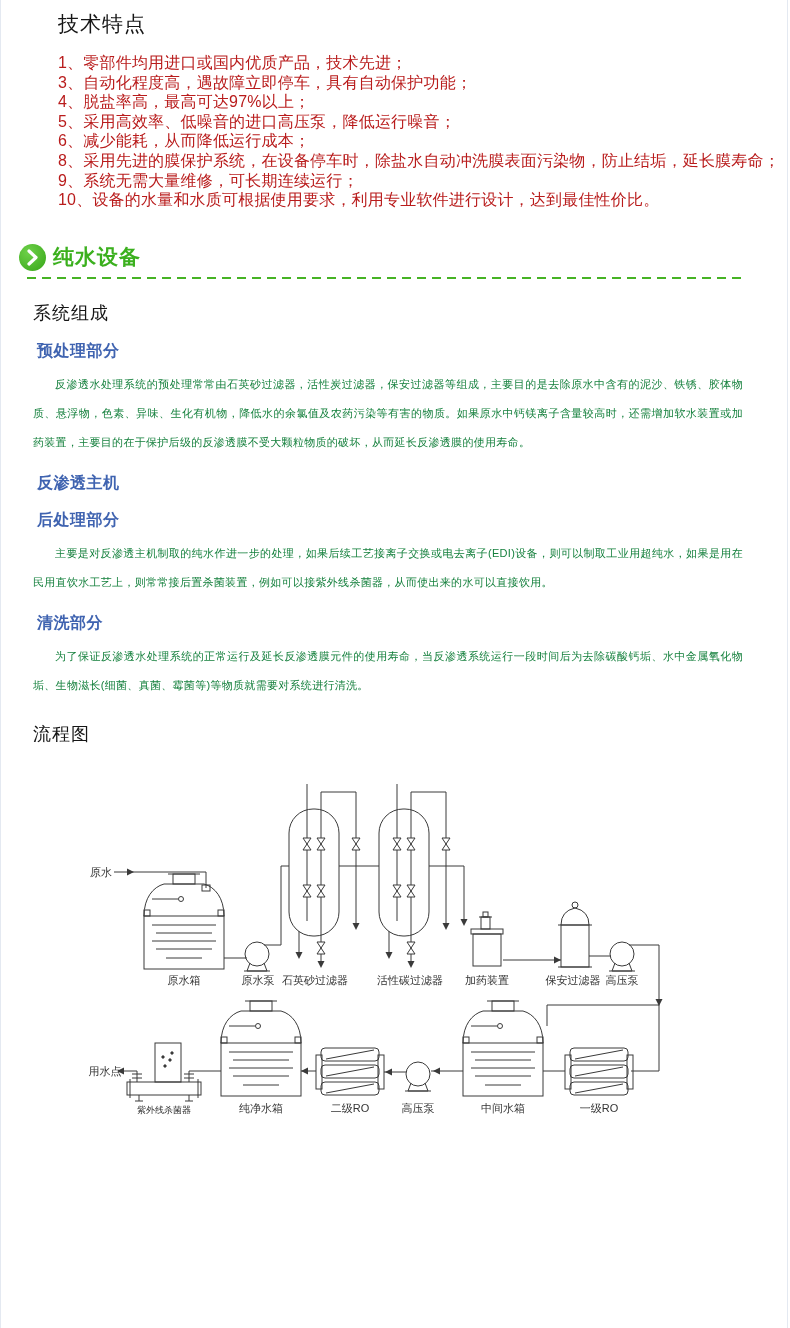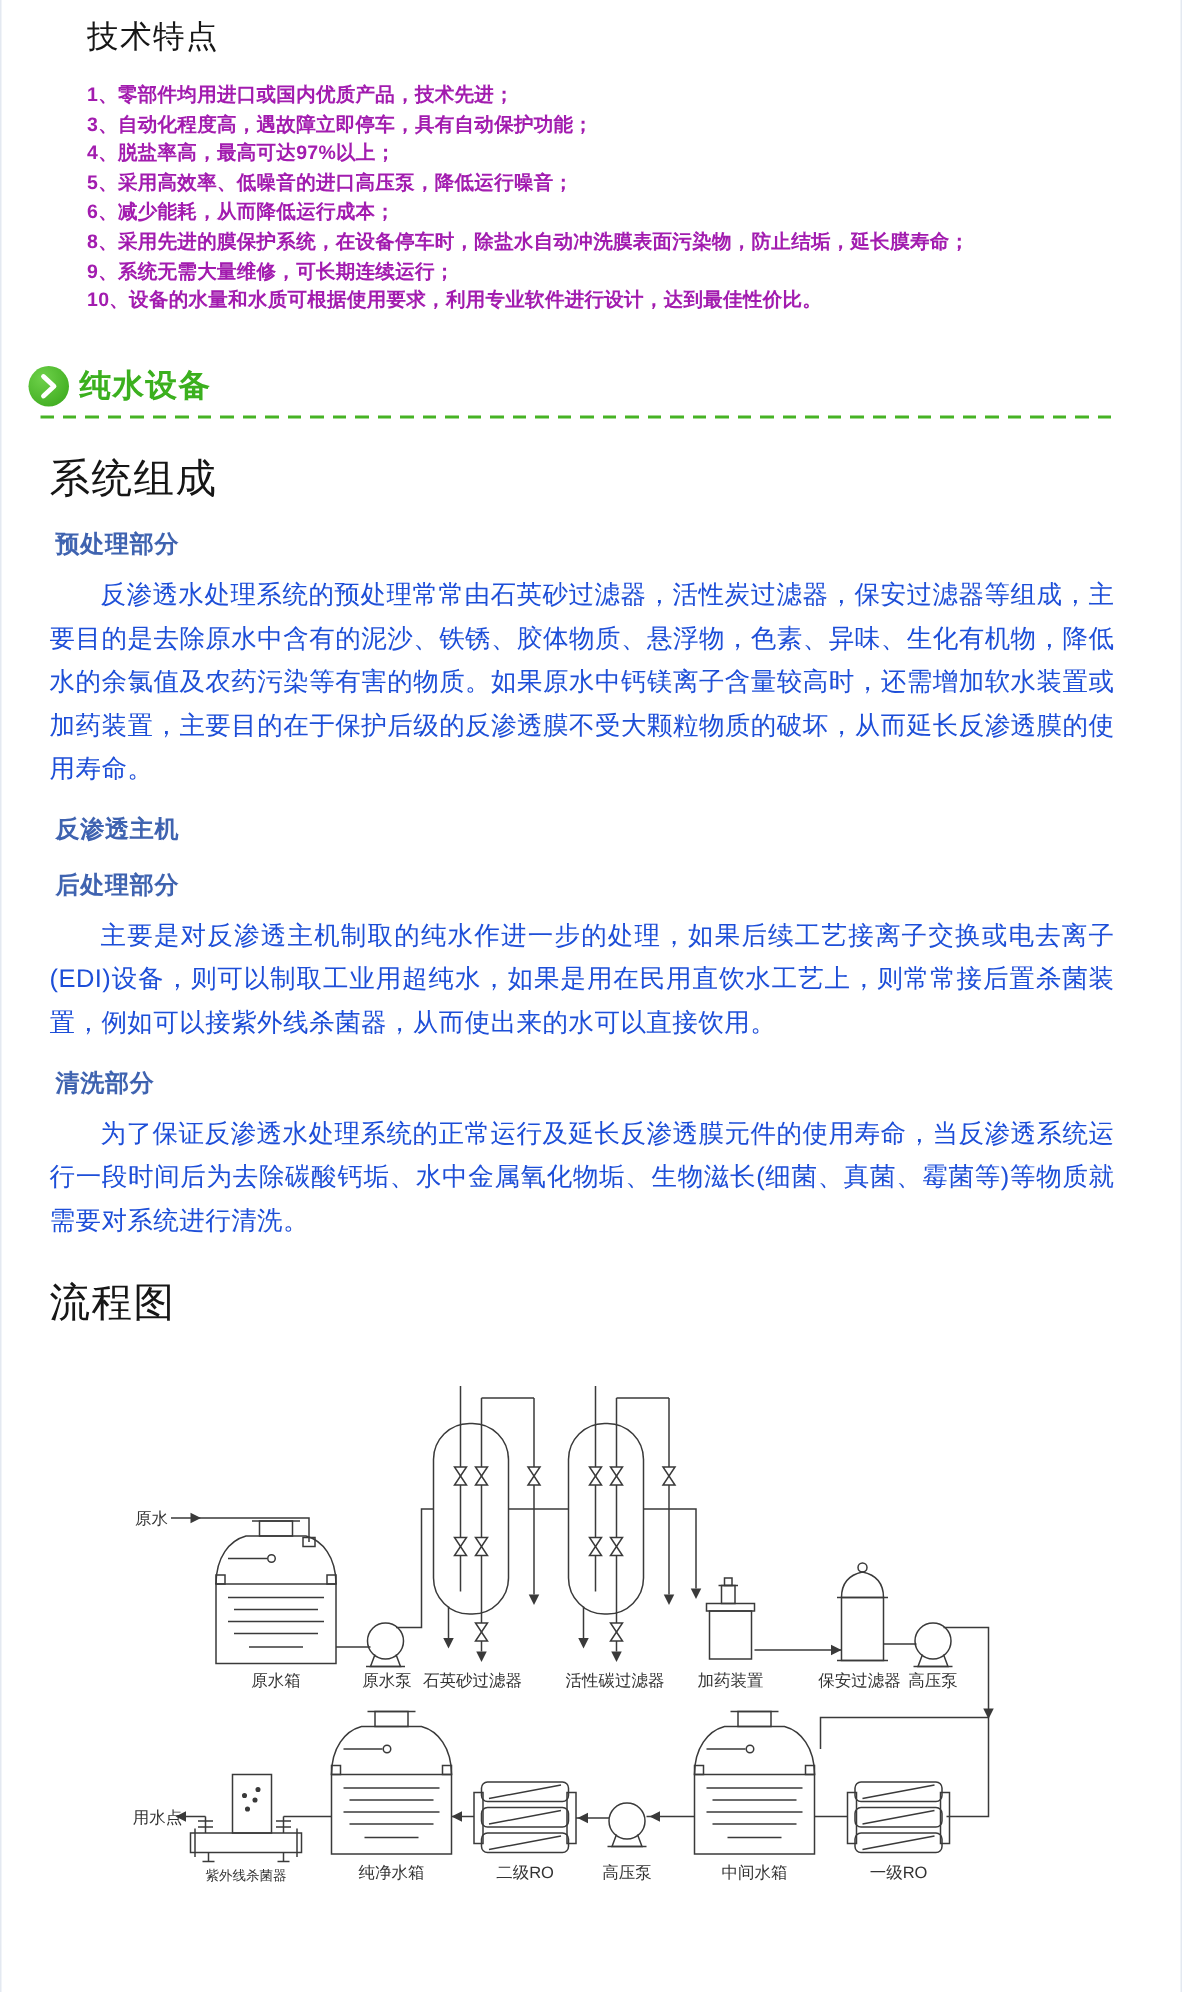--- a/index.html
+++ b/index.html
@@ -1,32 +1,32 @@
 <!DOCTYPE html>
 <html><head>
 <meta charset="utf-8">
 <style>
   html,body { margin:0; padding:0; background:#ffffff; }
   body { width:790px; font-family:"Liberation Sans","DejaVu Sans",sans-serif; color:#222; }
   .page { width:788px; min-height:1328px; border-left:1px solid #e4e9f1; border-right:1px solid #e4e9f1; box-sizing:border-box; background:#fff; }
 
   .tech-title { margin:0; padding:10px 0 0 57px; font-size:21px; font-weight:500; color:#161616; letter-spacing:1px; }
   .features { margin:15px 10px 0 57px; }
-  .feat { font-size:13px; line-height:19.6px; color:#a21caf; letter-spacing:0.2px; white-space:nowrap;font-weight:bold; }
+  .feat { font-size:16px; line-height:19.6px; color:#b91c1c; letter-spacing:0.2px; white-space:nowrap; }
 
   .banner { position:relative; display:flex; align-items:flex-end; margin:33px 44px 0 18px; padding-bottom:8px; }
   .banner::after { content:""; position:absolute; left:8px; right:0; bottom:0; height:2px;
       background:repeating-linear-gradient(90deg,#46b324 0 9px,transparent 9px 15px); }
   .banner-icon { width:27px; height:27px; border-radius:50%; flex:0 0 27px;
       background:radial-gradient(circle at 35% 30%, #6ed14a, #36a517); display:flex; align-items:center; justify-content:center; }
   .banner-label { margin-left:7px; font-size:21px; font-weight:bold; color:#3bb01e; letter-spacing:1px; }
 
-  .h2 { margin:22px 0 0 32px; font-size:27px; font-weight:500; color:#161616; letter-spacing:1px; }
+  .h2 { margin:22px 0 0 32px; font-size:18px; font-weight:500; color:#161616; letter-spacing:1px; }
   .sub-h { margin:16px 0 0 36px; font-size:16px; font-weight:700; color:#3f63b0; letter-spacing:0.5px; }
-  .para { margin:8px 44px 0 32px; font-size:17px; line-height:29px; color:#1d4ed8;
+  .para { margin:8px 44px 0 32px; font-size:11px; line-height:29px; color:#15803d;
       text-align:justify; text-indent:2em; letter-spacing:0.3px; }
   .flow-title { }
 
   .diagram-wrap { margin:18px 0 0 60px; }
   svg { display:block; }
   svg .ln { stroke:#3a3a3a; stroke-width:1; fill:none; }
   svg text { fill:#333; stroke:none; font-size:11px; font-family:"Liberation Sans","DejaVu Sans",sans-serif; }
   svg text.small { font-size:9px; }
 </style>
 </head>

